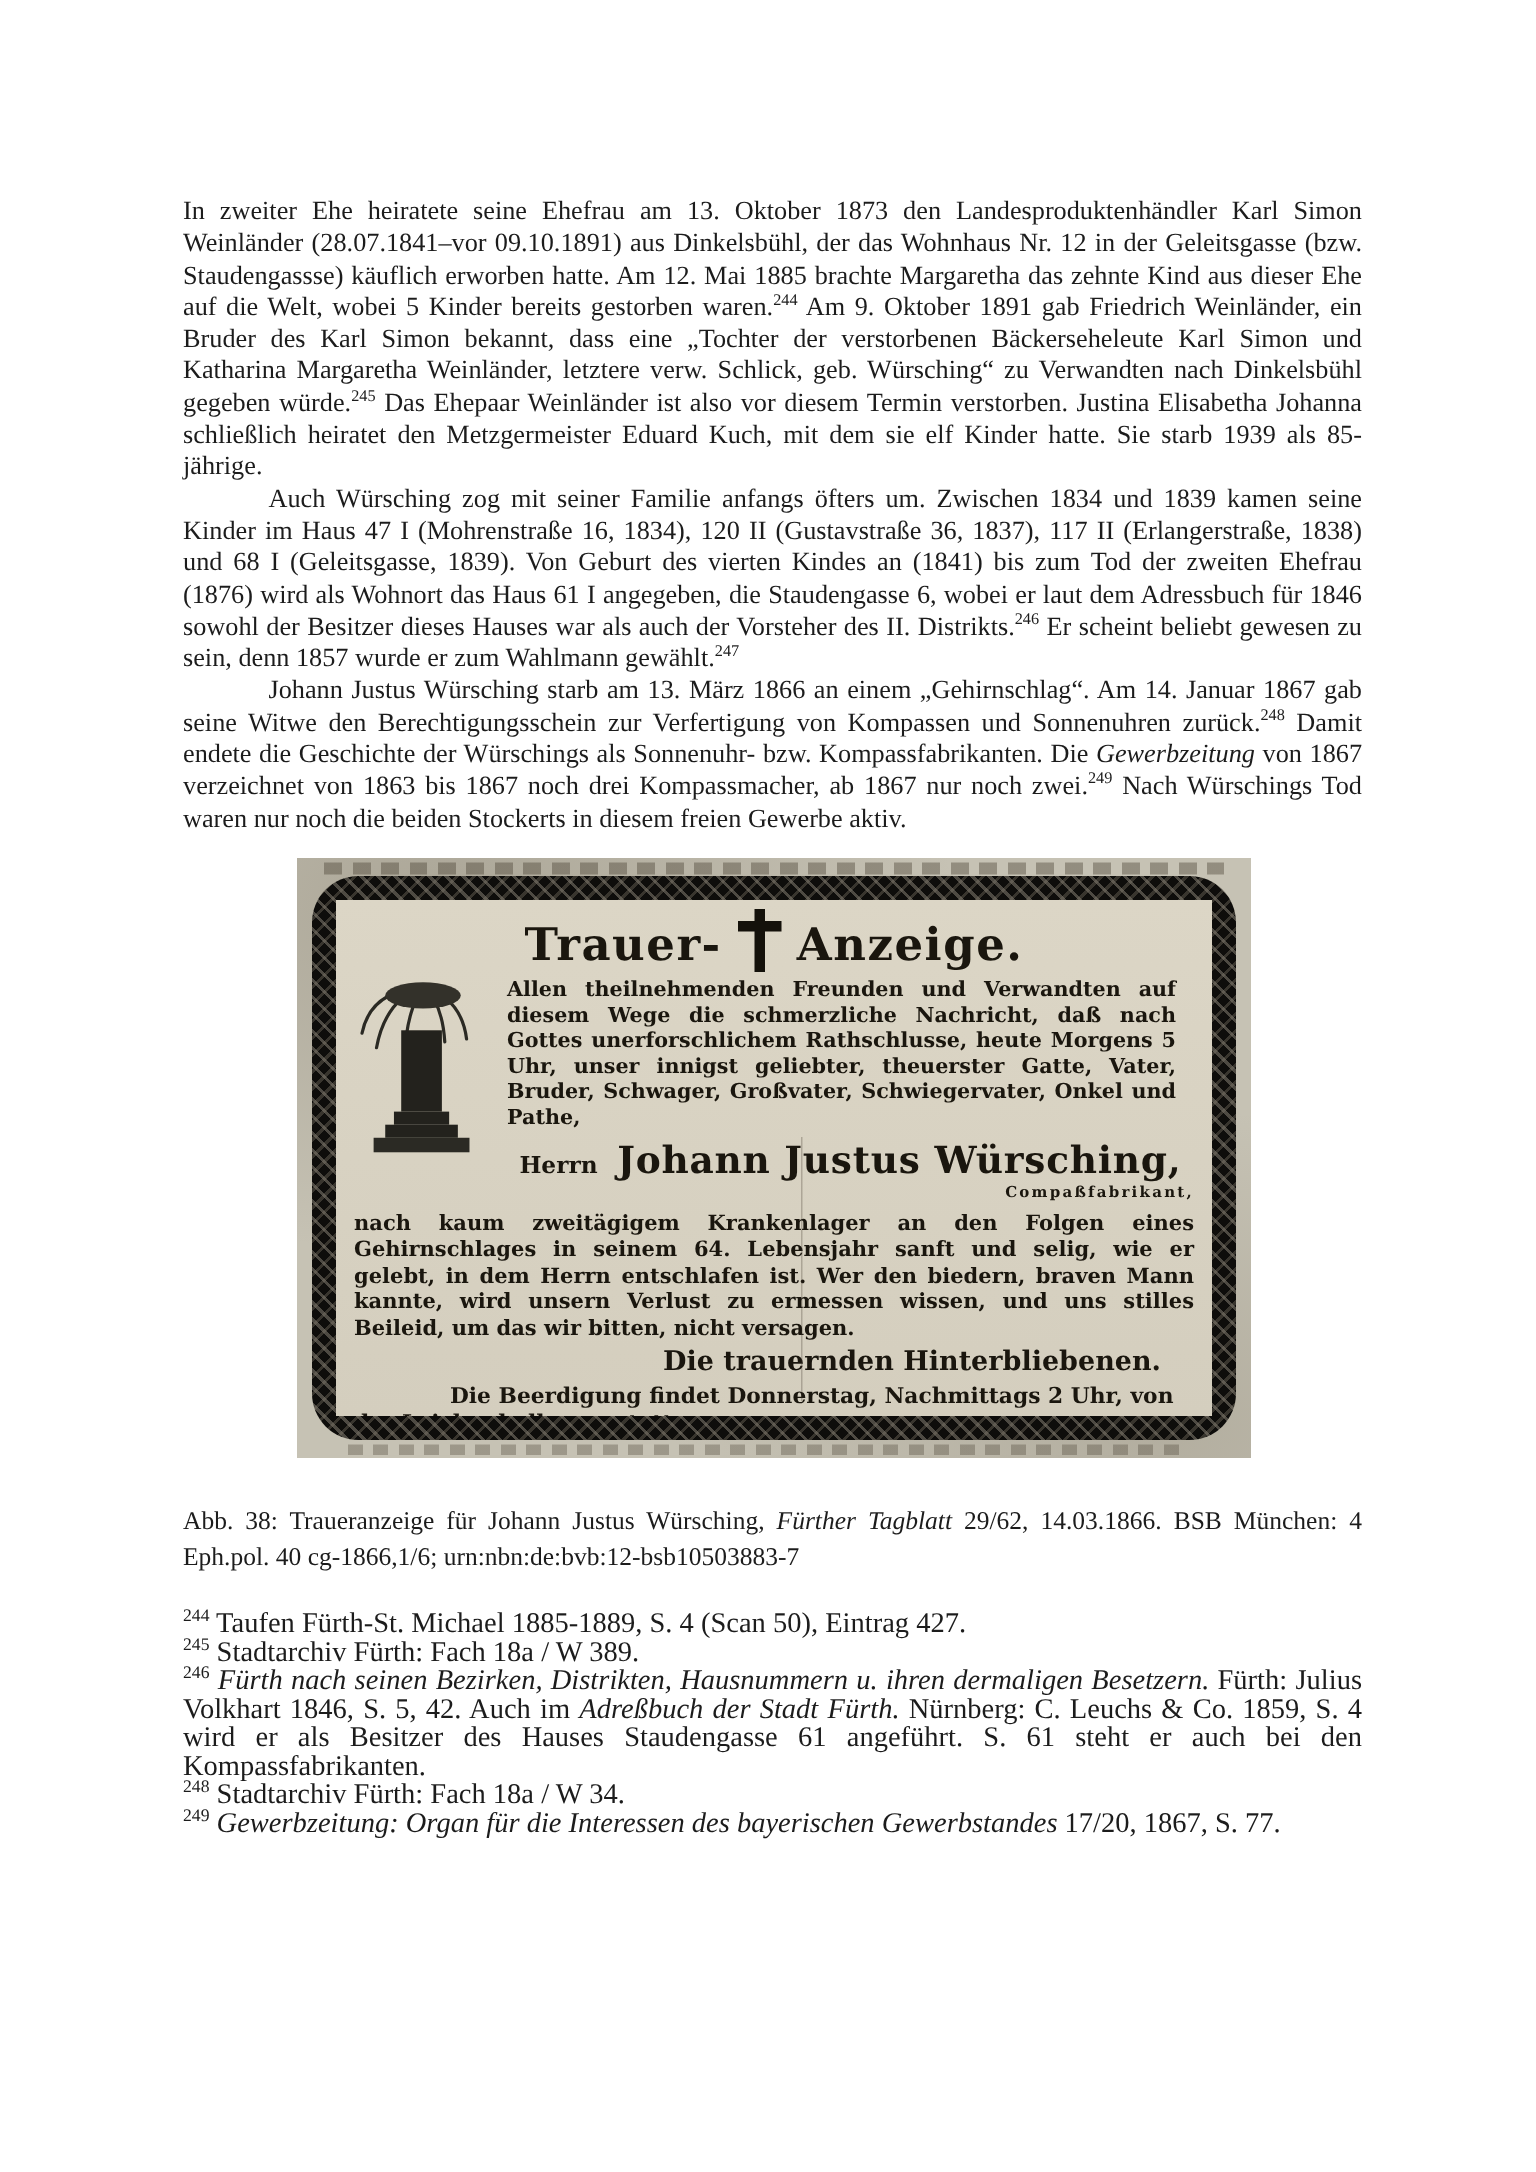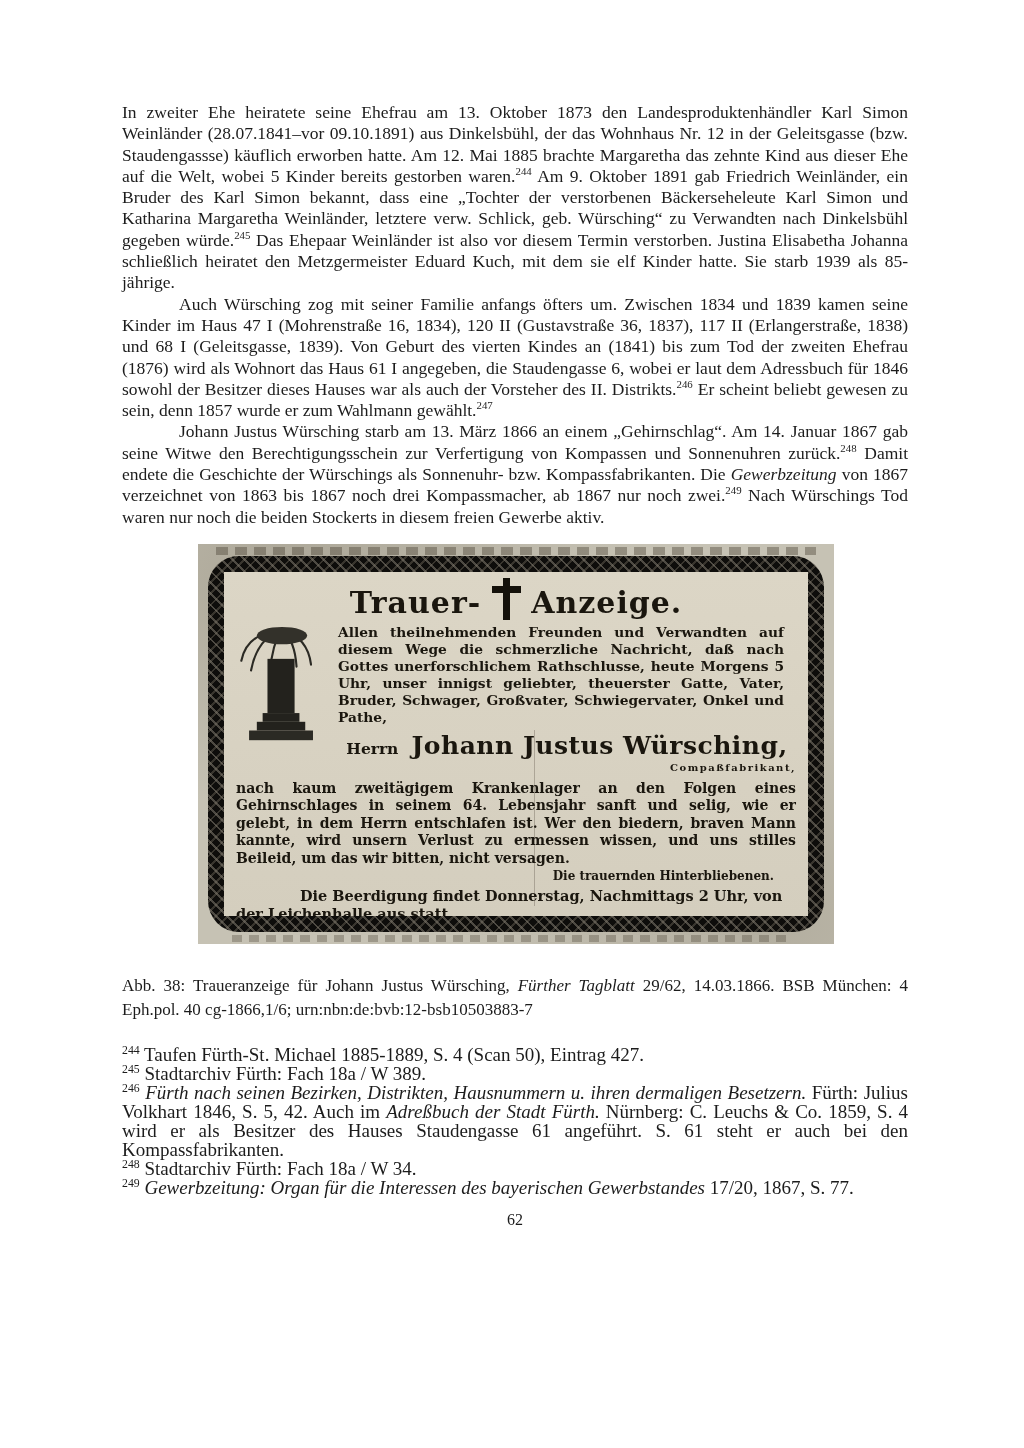--- a/index.html
+++ b/index.html
@@ -1,19 +1,19 @@
 <!DOCTYPE html>
 <html><head>
 <meta charset="utf-8">
 <style>
   *{box-sizing:border-box}
   html,body{margin:0;padding:0;background:#9a9a9a}
   .sheet{width:1024px;height:1448px;background:#ffffff;position:relative;overflow:hidden;
          font-family:"Liberation Serif",serif;color:#1c1c1c}
-  .content{position:absolute;left:122px;top:102px;width:786px}
+  .content{position:absolute;left:122px;top:130px;width:786px}
 
   .body-para{margin:0;font-size:17.5px;line-height:21.3px;text-align:justify}
   .body-para.indent{text-indent:57px}
   sup{font-size:.62em;line-height:0;vertical-align:super}
   .run-i{font-style:italic}
 
   
   .figure{margin:16px 0 0 76px;width:636px}
   .scan{width:636px;height:400px;padding:12px 10px;position:relative;overflow:hidden;
     background:
@@ -43,21 +43,21 @@
   .cross .ch{left:1px;top:8px;width:29px;height:7px}
 
   .monument{float:left;width:92px;height:122px;margin:4px 10px 2px 0}
   .n-intro{margin:4px 12px 0;font-size:13.8px;font-weight:bold;line-height:17px;text-align:justify}
   .n-nameline{margin-top:5px;text-align:center;white-space:nowrap}
   .n-herrn{font-size:15.5px;font-weight:bold;margin-right:8px}
   .n-name{font-size:25px;font-weight:bold;letter-spacing:.5px}
   .n-occ{text-align:right;font-weight:bold;font-size:10px;letter-spacing:1.5px;margin-top:2px}
   .n-body{clear:both;margin:7px 0 0;font-size:14px;font-weight:bold;line-height:17.5px;text-align:justify}
   .n-date{margin:5px 0 0 78px;font-weight:bold;font-size:14.5px;letter-spacing:3px}
-  .n-mourners{text-align:right;margin:2px 22px 0 0;font-weight:bold;font-size:12px}
+  .n-mourners{text-align:right;margin:2px 22px 0 0;font-weight:bold;font-size:18px}
   .n-funeral{margin:4px 0 0;font-size:14.5px;font-weight:bold;line-height:18px;text-indent:64px}
 
   .caption{margin:30px 0 0;font-size:17px;line-height:24.5px;text-align:justify}
 
   .footnotes{margin-top:22px}
   .fn{margin:0;font-size:19px;line-height:19px;text-align:justify}
 
   .pagenum{margin-top:14px;text-align:center;font-size:16px}
 </style>
 </head>
@@ -122,16 +122,15 @@
     <p class="caption"><span>Abb. 38: Traueranzeige für Johann Justus Würsching, </span><span class="run-i">Fürther Tagblatt</span><span> 29/62, 14.03.1866. BSB München: 4 Eph.pol. 40 cg-1866,1/6; urn:nbn:de:bvb:12-bsb10503883-7</span></p>
 
     <div class="footnotes">
       <p class="fn"><sup>244</sup><span> Taufen Fürth-St. Michael 1885-1889, S. 4 (Scan 50), Eintrag 427.</span></p>
       <p class="fn"><sup>245</sup><span> Stadtarchiv Fürth: Fach 18a / W 389.</span></p>
       <p class="fn"><sup>246</sup><span> </span><span class="run-i">Fürth nach seinen Bezirken, Distrikten, Hausnummern u. ihren dermaligen Besetzern.</span><span> Fürth: Julius Volkhart 1846, S. 5, 42. Auch im </span><span class="run-i">Adreßbuch der Stadt Fürth.</span><span> Nürnberg: C. Leuchs &amp; Co. 1859, S. 4 wird er als Besitzer des Hauses Staudengasse 61 angeführt. S. 61 steht er auch bei den Kompassfabrikanten.</span></p>
       <p class="fn"><sup>248</sup><span> Stadtarchiv Fürth: Fach 18a / W 34.</span></p>
       <p class="fn"><sup>249</sup><span> </span><span class="run-i">Gewerbzeitung: Organ für die Interessen des bayerischen Gewerbstandes</span><span> 17/20, 1867, S. 77.</span></p>
     </div>
 
-    <div class="pagenum">62</div>
 
   </main>
 </div>
 
 </body></html>

